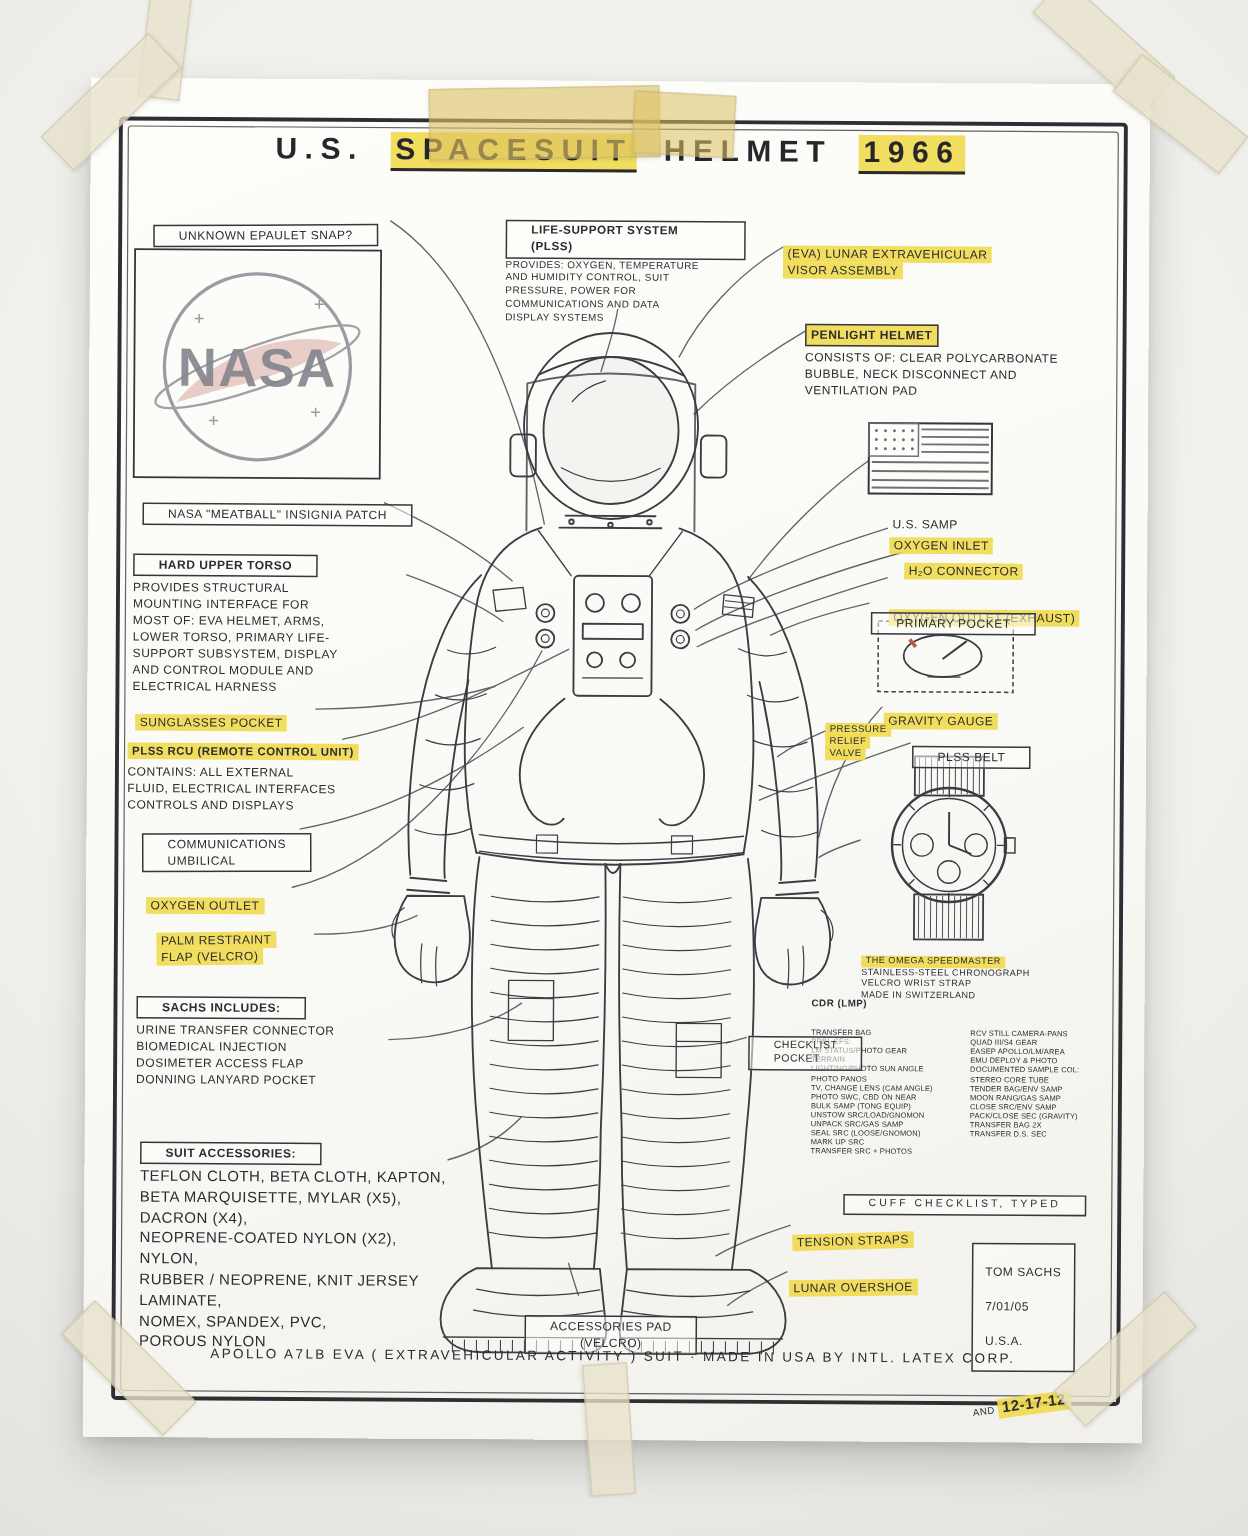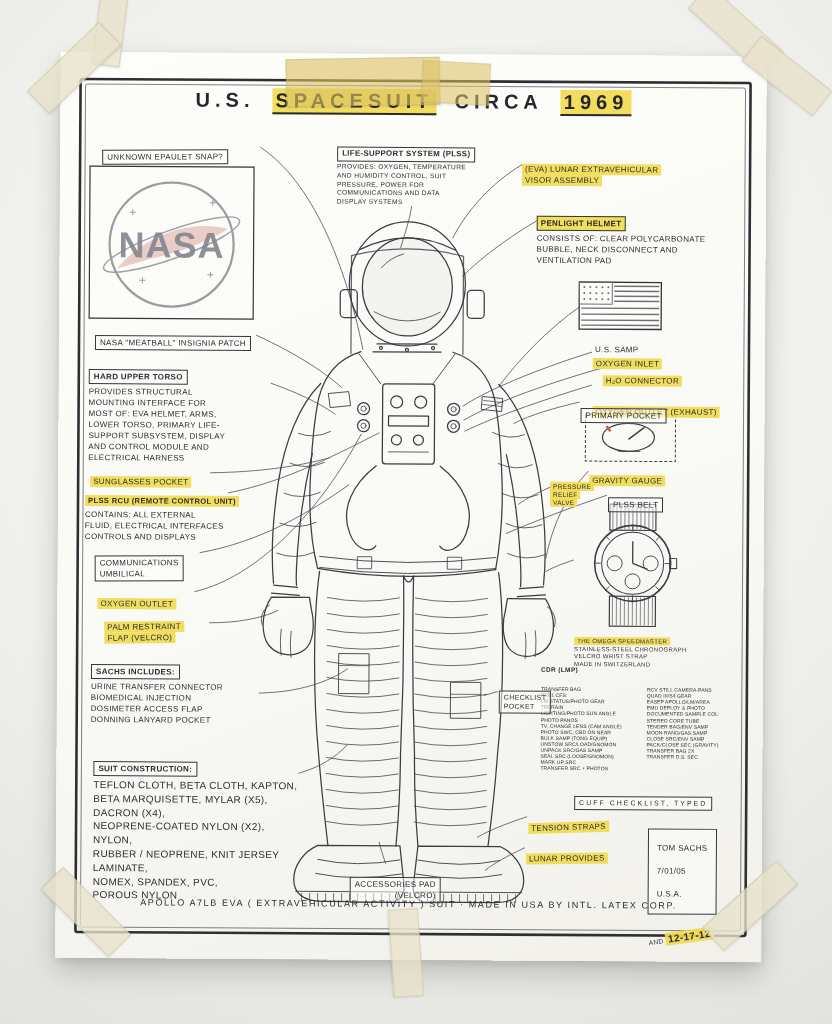--- a/index.html
+++ b/index.html
@@ -6,26 +6,26 @@
   #stage{position:relative;width:832px;height:1024px;overflow:hidden;
     background:radial-gradient(circle at 50% 35%, #f7f7f5 0%, #efefec 60%, #e2e2de 100%);
     font-family:"Liberation Sans",sans-serif;}
   #poster{position:absolute;left:58px;top:54px;width:706px;height:906px;
     background:linear-gradient(160deg,#fdfdfa 0%,#f9f9f5 55%,#f1f0eb 100%);
     transform:rotate(.35deg);
     box-shadow:0 14px 30px rgba(0,0,0,.18),0 3px 8px rgba(0,0,0,.10);}
   svg.layer{position:absolute;left:0;top:0;z-index:1;}
   .note{position:absolute;color:#2c2c33;font-size:8px;line-height:1.38;letter-spacing:.35px;
     white-space:pre-line;z-index:3;}
-  .box{display:inline-block;border:1.2px solid #36363d;padding:1px 4px;background:rgba(253,253,250,.55);}
+  .box{display:inline-block;border:1.2px solid #36363d;padding:1px 16px;background:rgba(253,253,250,.55);}
   .hl{background:rgba(240,218,80,.92);padding:1px 3px;-webkit-box-decoration-break:clone;box-decoration-break:clone;}
   .t{font-weight:700;}
   .small{font-size:6.6px;line-height:1.35;}
   .tiny{font-size:5px;line-height:1.22;letter-spacing:.1px;}
-  .center{text-align:right;}
+  .center{text-align:center;}
   #title{position:absolute;top:36px;left:0;width:100%;text-align:center;z-index:3;
     font-size:20px;letter-spacing:5px;font-weight:600;color:#26262c;}
   #title span{margin:0 9px;}
   #title .u{border-bottom:2.2px solid #2a2a30;}
   #footerline{position:absolute;top:845px;left:0;width:100%;text-align:center;
     font-size:9px;letter-spacing:1.6px;color:#2c2c33;z-index:3;}
   .tape{position:absolute;z-index:6;background:rgba(232,226,202,.78);
     border:1px solid rgba(165,155,125,.28);box-shadow:0 1px 3px rgba(0,0,0,.10);}
   .tape.y{background:rgba(221,193,100,.62);}
   .cols{display:flex;gap:6px;}
@@ -193,21 +193,21 @@
         <circle cx="593" cy="508" r="7.5" stroke-width="0.9"></circle>
         <circle cx="575" cy="526" r="7.5" stroke-width="0.9"></circle>
         <path d="M575 508 L575 486 M575 508 L590 514" stroke-width="1.3"></path>
         <path d="M575 470V476M575 540V546M537 508H543M607 508H613M548 481L552 485M602 481L598 485M548 535L552 531M602 535L598 531" stroke-width="0.9"></path>
         <rect x="552" y="541" width="46" height="30" stroke-width="1.2"></rect>
         <path d="M555 542V570M559 542V570M563 542V570M567 542V570M571 542V570M575 542V570M579 542V570M583 542V570M587 542V570M591 542V570M595 542V570" stroke-width="0.6"></path>
       </g>
     </svg>
 
     <div id="title">
-      <span>U.S.</span><span class="hl u">SPACESUIT</span><span>CIRCA</span><span class="hl u">1969</span>
+      <span>U.S.</span><span class="hl u">SPACESUIT</span><span>HELMET</span><span class="hl u">1966</span>
     </div>
 
     <div class="note" style="left:42px;top:86px;transform:rotate(-.6deg)">
       <span class="box">UNKNOWN EPAULET SNAP?</span>
     </div>
 
     <div class="note" style="left:36px;top:272px">
       <span class="box">NASA "MEATBALL" INSIGNIA PATCH</span>
     </div>
 
@@ -249,21 +249,21 @@
 
     <div class="note" style="left:34px;top:601px;width:185px">
       <span class="box t">SACHS INCLUDES:</span>
       <div style="margin-top:2px">URINE TRANSFER CONNECTOR
 BIOMEDICAL INJECTION
 DOSIMETER ACCESS FLAP
 DONNING LANYARD POCKET</div>
     </div>
 
     <div class="note" style="left:37px;top:698px;width:205px">
-      <span class="box t">SUIT CONSTRUCTION:</span>
+      <span class="box t">SUIT ACCESSORIES:</span>
       <div style="font-size:10px;margin-top:2px">TEFLON CLOTH, BETA CLOTH, KAPTON,
 BETA MARQUISETTE, MYLAR (X5), DACRON (X4),
 NEOPRENE-COATED NYLON (X2), NYLON,
 RUBBER / NEOPRENE, KNIT JERSEY LAMINATE,
 NOMEX, SPANDEX, PVC,
 POROUS NYLON</div>
     </div>
 
     <div class="note" style="left:277px;top:82px;width:160px">
       <span class="box t" style="font-size:7.8px">LIFE-SUPPORT SYSTEM (PLSS)</span>
@@ -365,21 +365,21 @@
     <div class="note" style="left:442px;top:626px;font-size:7px">
       <span class="box">CHECKLIST
 POCKET</span>
     </div>
 
     <div class="note" style="left:472px;top:756px;transform:rotate(-2deg)">
       <span class="hl">TENSION STRAPS</span>
     </div>
 
     <div class="note" style="left:470px;top:787px;transform:rotate(-1deg)">
-      <span class="hl">LUNAR PROVIDES</span>
+      <span class="hl">LUNAR OVERSHOE</span>
     </div>
 
     <div class="note center" style="left:294px;top:812px">
       <span class="box">ACCESSORIES PAD
 (VELCRO)</span>
     </div>
 
     <div class="note sig" style="left:592px;top:762px">
       <span class="box" style="padding:2px 8px">
         <div>TOM SACHS</div>

